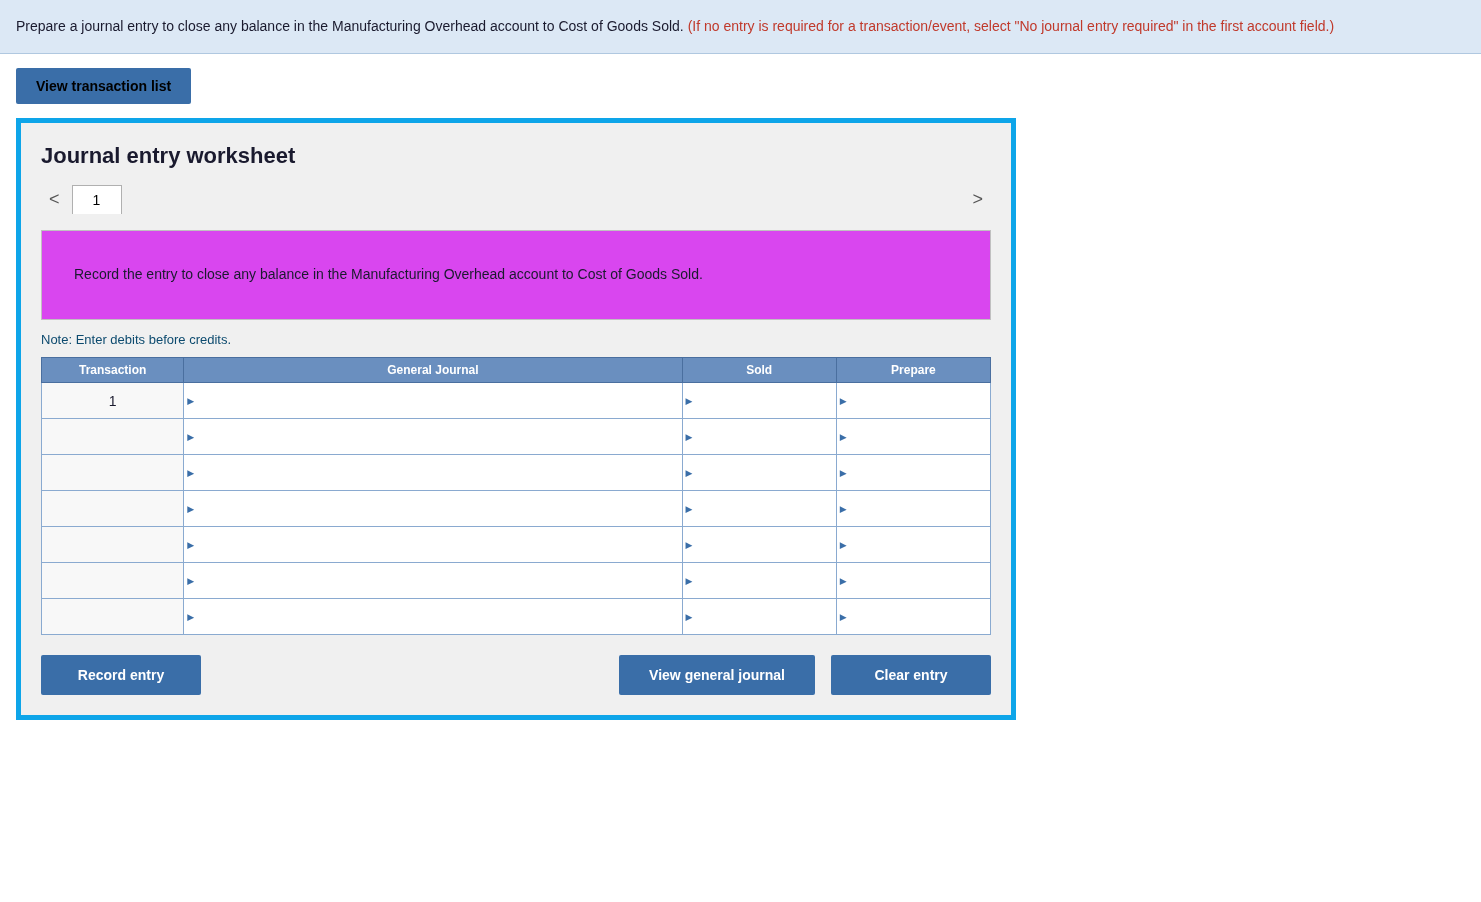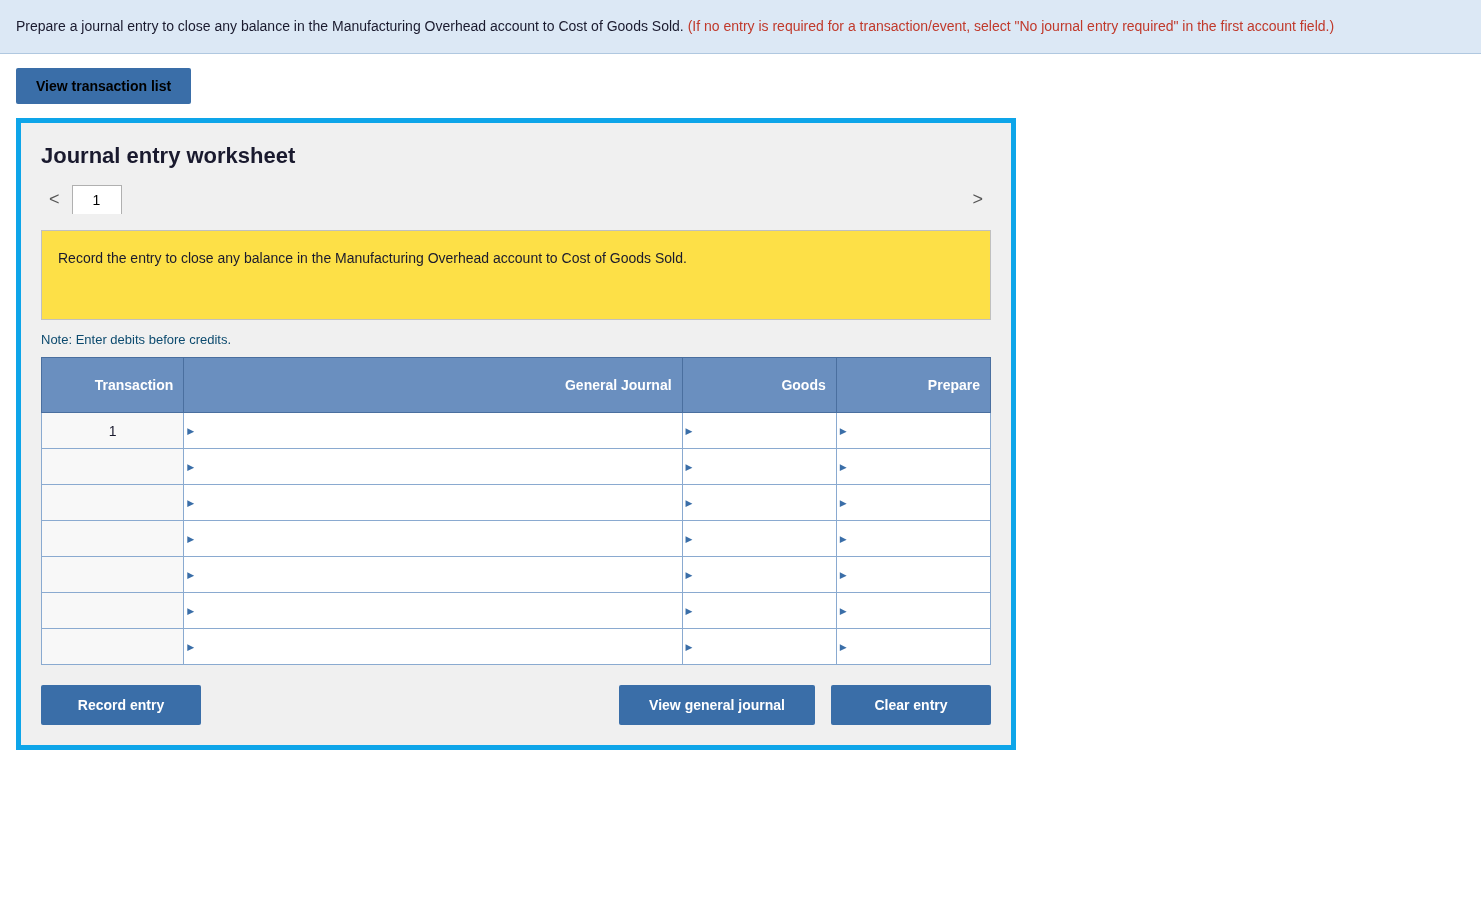--- a/index.html
+++ b/index.html
@@ -78,47 +78,47 @@
       text-align: center;
     }
     .tab-item.active {
       background: #fff;
       font-weight: normal;
     }
     .right-arrow-container {
       margin-left: auto;
     }
     .description-box {
-      background: #fde047;
+      background: #d946ef;
       border: 1px solid #c0c0c0;
-      padding: 16px;
+      padding: 32px;
       margin-bottom: 12px;
       min-height: 90px;
       font-size: 14px;
       line-height: 1.6;
       color: #1a1a2e;
     }
     .note-text {
       color: #0c4a6e;
       font-size: 13px;
       margin-bottom: 10px;
     }
     .journal-table {
       width: 100%;
       border-collapse: collapse;
       margin-bottom: 20px;
     }
     .journal-table thead tr th {
       background: #6a8fbf;
       color: #fff;
       font-weight: bold;
-      padding: 19px 10px;
-      text-align: right;
+      padding: 5px 10px;
+      text-align: center;
       border: 1px solid #4a6f9f;
-      font-size: 14px;
+      font-size: 12px;
     }
     .journal-table thead tr th.transaction-col {
       width: 120px;
     }
     .journal-table thead tr th.general-journal-col {
       width: 420px;
     }
     .journal-table thead tr th.debit-col {
       width: 130px;
     }
@@ -213,21 +213,21 @@
     <span>Record the entry to close any balance in the Manufacturing Overhead account to Cost of Goods Sold.</span>
   </div>
 
   <div class="note-text">Note: Enter debits before credits.</div>
 
   <table class="journal-table">
     <thead>
       <tr>
         <th class="transaction-col">Transaction</th>
         <th class="general-journal-col">General Journal</th>
-        <th class="debit-col">Goods</th>
+        <th class="debit-col">Sold</th>
         <th class="credit-col">Prepare</th>
       </tr>
     </thead>
     <tbody id="journal-tbody">
     <tr>
           <td class="transaction-cell">1</td>
           <td class="cell-with-arrow"><input type="text" style=""></td>
           <td class="cell-with-arrow"><input type="text" style=""></td>
           <td class="cell-with-arrow"><input type="text" style=""></td>
         </tr>

